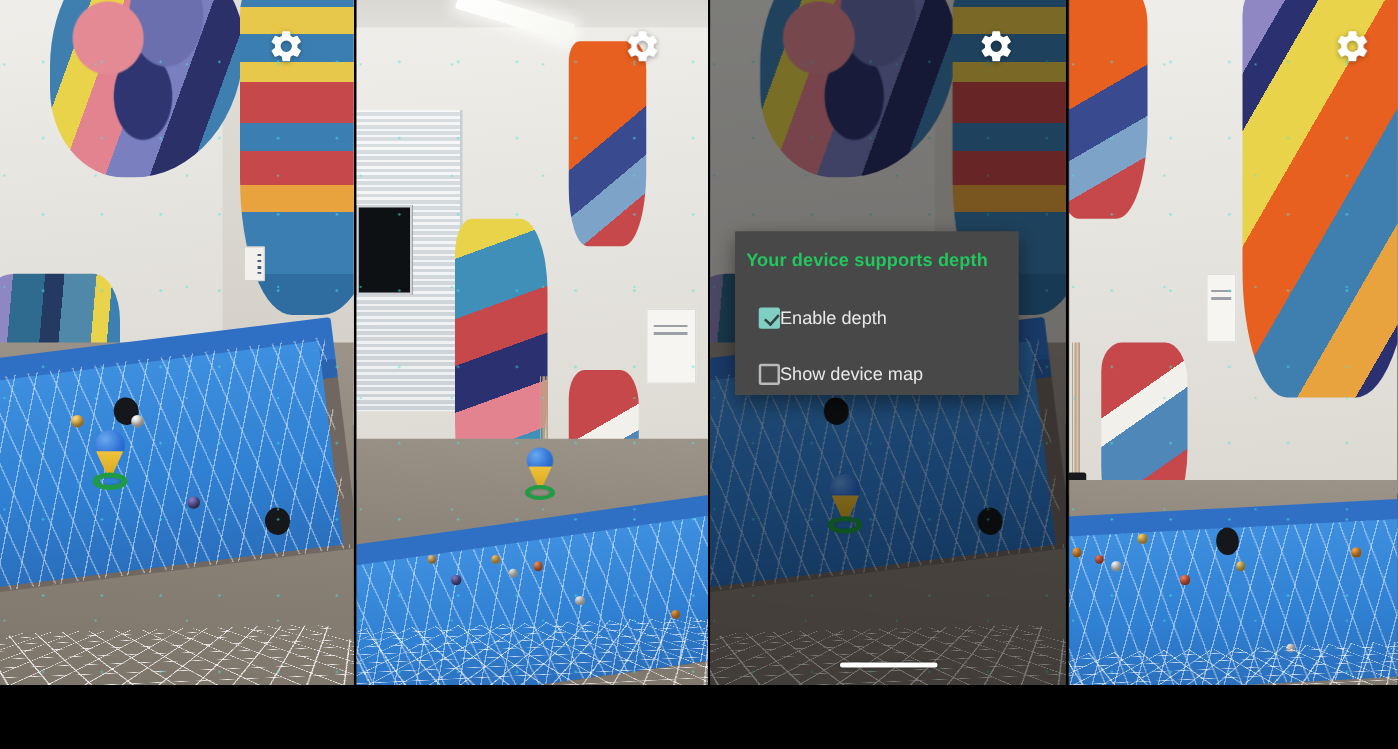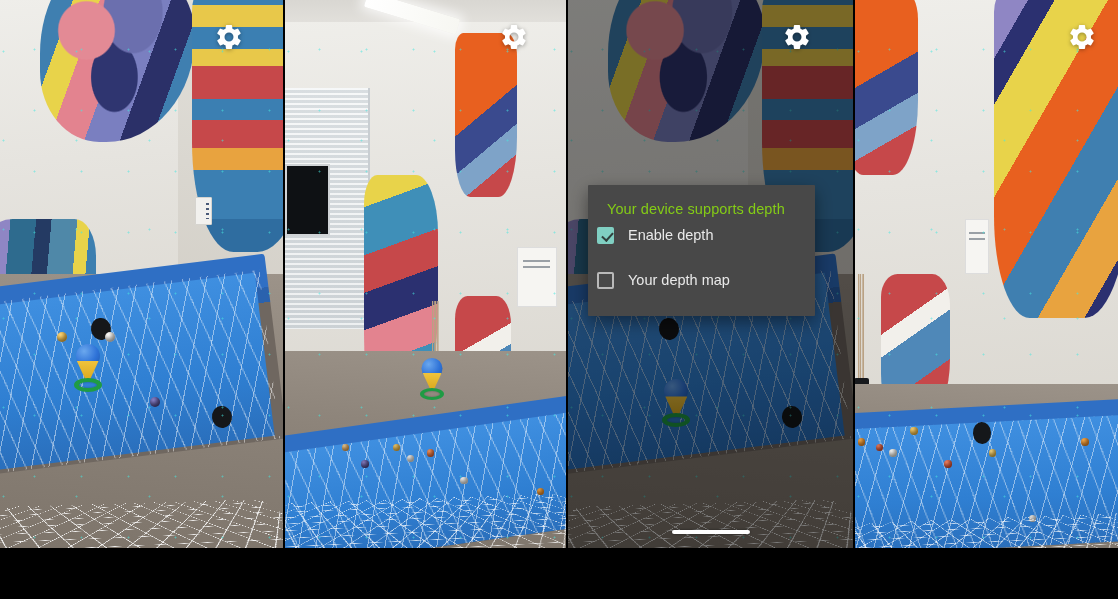--- a/index.html
+++ b/index.html
@@ -202,27 +202,27 @@
   
   .scrim { position:absolute; inset:0; background:rgba(0,0,0,.48); }
   .dialog {
     position:absolute; left:20px; top:185px; width:227px;
     background:#484848;
     box-shadow:0 6px 18px rgba(0,0,0,.45);
     padding:16px 0 8px 0;
     border-radius:1px;
   }
   .dlg-title {
-    color:#84cc16; font-size:14.5px; font-weight:normal;
-    padding:0 19px 0 19px; line-height:1.2;
+    color:#22c55e; font-size:14.5px; font-weight:bold;
+    padding:0 19px 0 9px; line-height:1.2;
     letter-spacing:.1px;
   }
   .dlg-row {
-    display:flex; align-items:flex-start; gap:14px;
-    padding:0 9px; height:36px; margin-top:9px;
+    display:flex; align-items:flex-end; 
+    padding:0 19px; height:36px; margin-top:9px;
     cursor:pointer;
   }
   .cbox {
     width:17px; height:17px; flex:0 0 17px;
     border:2px solid #b9b9b9; border-radius:2px;
     background:transparent; position:relative;
   }
   .cbox.on { background:#80cfc2; border-color:#80cfc2; }
   .cbox.on::after {
     content:""; position:absolute; left:4.5px; top:1px;
@@ -376,21 +376,21 @@
       <div class="dialog">
         <div class="dlg-title">Your device supports depth</div>
 
         <div class="dlg-row">
           <div class="cbox on"></div>
           <div class="dlg-label">Enable depth</div>
         </div>
 
         <div class="dlg-row">
           <div class="cbox"></div>
-          <div class="dlg-label">Your depth map</div>
+          <div class="dlg-label">Show device map</div>
         </div>
 
       </div>
 
       <div class="home-indicator"></div>
     </div>
 
     <div class="panel p4">
       <div class="scene">
         <div class="wall" style="height:72%;"></div>

